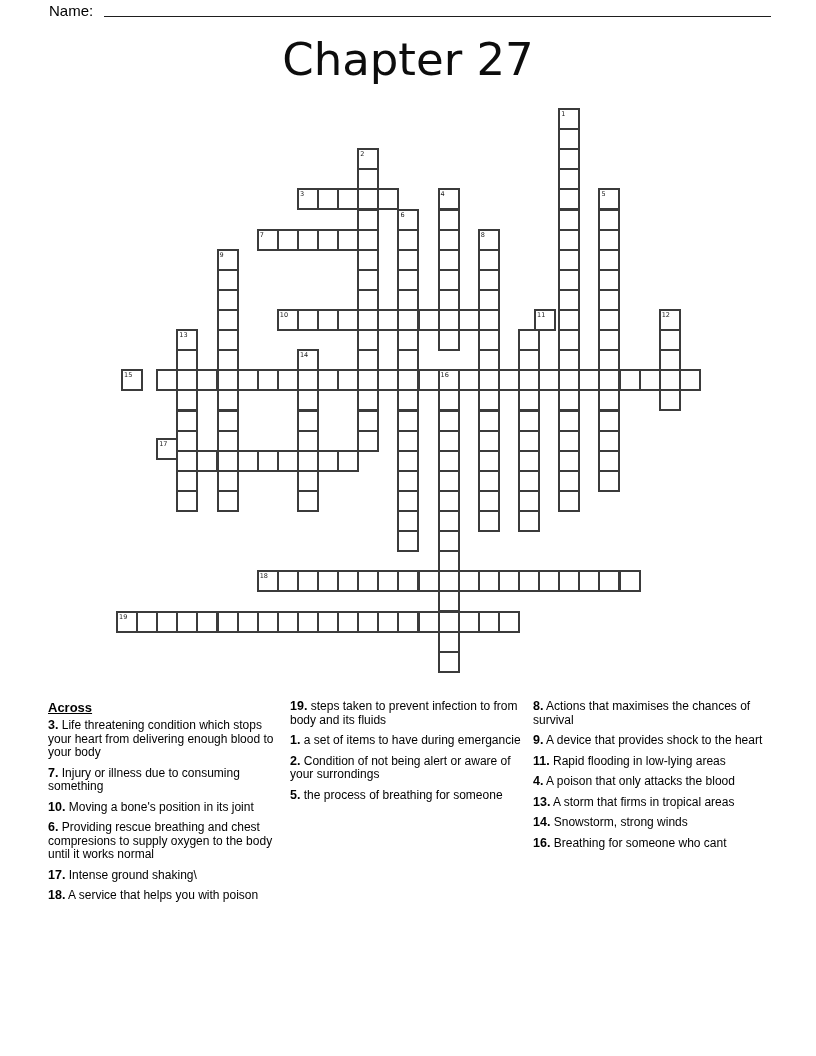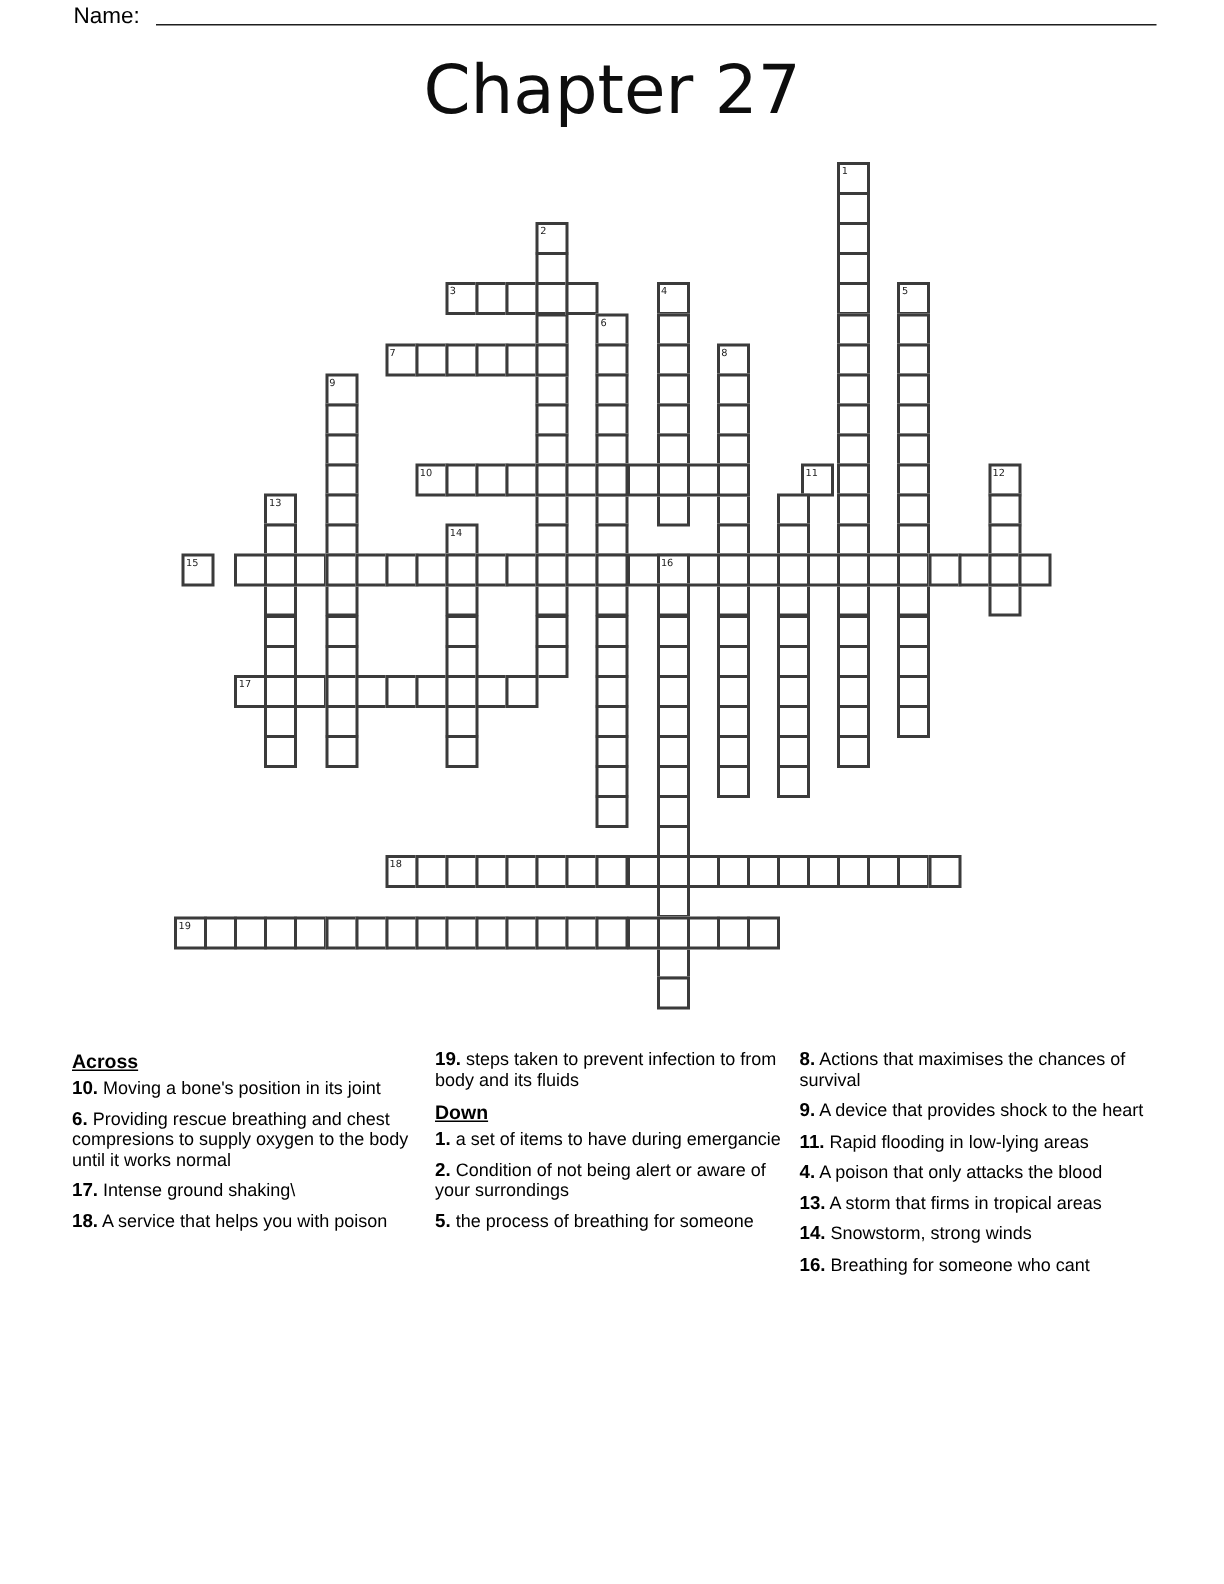--- a/index.html
+++ b/index.html
@@ -286,21 +286,21 @@
     <div class="cell" style="left: 437.6px; top: 469.8px; border-color: rgb(59, 59, 59);"></div>
     <div class="cell" style="left: 437.6px; top: 489.9px; border-color: rgb(59, 59, 59);"></div>
     <div class="cell" style="left: 437.6px; top: 510px; border-color: rgb(59, 59, 59);"></div>
     <div class="cell" style="left: 437.6px; top: 530.1px; border-color: rgb(59, 59, 59);"></div>
     <div class="cell" style="left: 437.6px; top: 550.2px; border-color: rgb(59, 59, 59);"></div>
     <div class="cell" style="left: 437.6px; top: 570.3px; border-color: rgb(59, 59, 59);"></div>
     <div class="cell" style="left: 437.6px; top: 590.4px; border-color: rgb(59, 59, 59);"></div>
     <div class="cell" style="left: 437.6px; top: 610.5px; border-color: rgb(59, 59, 59);"></div>
     <div class="cell" style="left: 437.6px; top: 630.6px; border-color: rgb(59, 59, 59);"></div>
     <div class="cell" style="left: 437.6px; top: 650.7px; border-color: rgb(59, 59, 59);"></div>
-    <div class="cell" style="left: 156.2px; top: 450px; border-color: rgb(59, 59, 59);">
+    <div class="cell" style="left: 156.2px; top: 438px; border-color: rgb(59, 59, 59);">
       <span class="cellnum">17</span>
     </div>
     <div class="cell" style="left: 176.3px; top: 449.7px; border-color: rgb(59, 59, 59);"></div>
     <div class="cell" style="left: 196.4px; top: 449.7px; border-color: rgb(59, 59, 59);"></div>
     <div class="cell" style="left: 216.5px; top: 449.7px; border-color: rgb(59, 59, 59);"></div>
     <div class="cell" style="left: 236.6px; top: 449.7px; border-color: rgb(59, 59, 59);"></div>
     <div class="cell" style="left: 256.7px; top: 449.7px; border-color: rgb(59, 59, 59);"></div>
     <div class="cell" style="left: 276.8px; top: 449.7px; border-color: rgb(59, 59, 59);"></div>
     <div class="cell" style="left: 296.9px; top: 449.7px; border-color: rgb(59, 59, 59);"></div>
     <div class="cell" style="left: 317px; top: 449.7px; border-color: rgb(59, 59, 59);"></div>
@@ -346,28 +346,29 @@
     <div class="cell" style="left: 417.5px; top: 610.5px; border-color: rgb(59, 59, 59);"></div>
     <div class="cell" style="left: 437.6px; top: 610.5px; border-color: rgb(59, 59, 59);"></div>
     <div class="cell" style="left: 457.7px; top: 610.5px; border-color: rgb(59, 59, 59);"></div>
     <div class="cell" style="left: 477.8px; top: 610.5px; border-color: rgb(59, 59, 59);"></div>
     <div class="cell" style="left: 497.9px; top: 610.5px; border-color: rgb(59, 59, 59);"></div>
   </div>
 
 <div class="clues">
   <div class="clue-col" style="left: 48px; width: 228px;">
       <div class="clue-heading">Across</div>
+      <div class="clue"><span class="clue-num">3.</span><span class="clue-text"> Life threatening condition which stops your heart from delivering enough blood to your body</span></div>
+      <div class="clue"><span class="clue-num">7.</span><span class="clue-text"> Injury or illness due to consuming something</span></div>
       <div class="clue"><span class="clue-num">10.</span><span class="clue-text"> Moving a bone's position in its joint</span></div>
       <div class="clue"><span class="clue-num">6.</span><span class="clue-text"> Providing rescue breathing and chest compresions to supply oxygen to the body until it works normal</span></div>
       <div class="clue"><span class="clue-num">17.</span><span class="clue-text"> Intense ground shaking\</span></div>
       <div class="clue"><span class="clue-num">18.</span><span class="clue-text"> A service that helps you with poison</span></div>
     </div>
   <div class="clue-col" style="left: 290px; width: 240px;">
       <div class="clue"><span class="clue-num">19.</span><span class="clue-text"> steps taken to prevent infection to from body and its fluids</span></div>
-      <div class="clue-heading">Down</div>
       <div class="clue"><span class="clue-num">1.</span><span class="clue-text"> a set of items to have during emergancie</span></div>
       <div class="clue"><span class="clue-num">2.</span><span class="clue-text"> Condition of not being alert or aware of your surrondings</span></div>
       <div class="clue"><span class="clue-num">5.</span><span class="clue-text"> the process of breathing for someone</span></div>
     </div>
   <div class="clue-col" style="left: 533px; width: 240px;">
       <div class="clue"><span class="clue-num">8.</span><span class="clue-text"> Actions that maximises the chances of survival</span></div>
       <div class="clue"><span class="clue-num">9.</span><span class="clue-text"> A device that provides shock to the heart</span></div>
       <div class="clue"><span class="clue-num">11.</span><span class="clue-text"> Rapid flooding in low-lying areas</span></div>
       <div class="clue"><span class="clue-num">4.</span><span class="clue-text"> A poison that only attacks the blood</span></div>
       <div class="clue"><span class="clue-num">13.</span><span class="clue-text"> A storm that firms in tropical areas</span></div>

